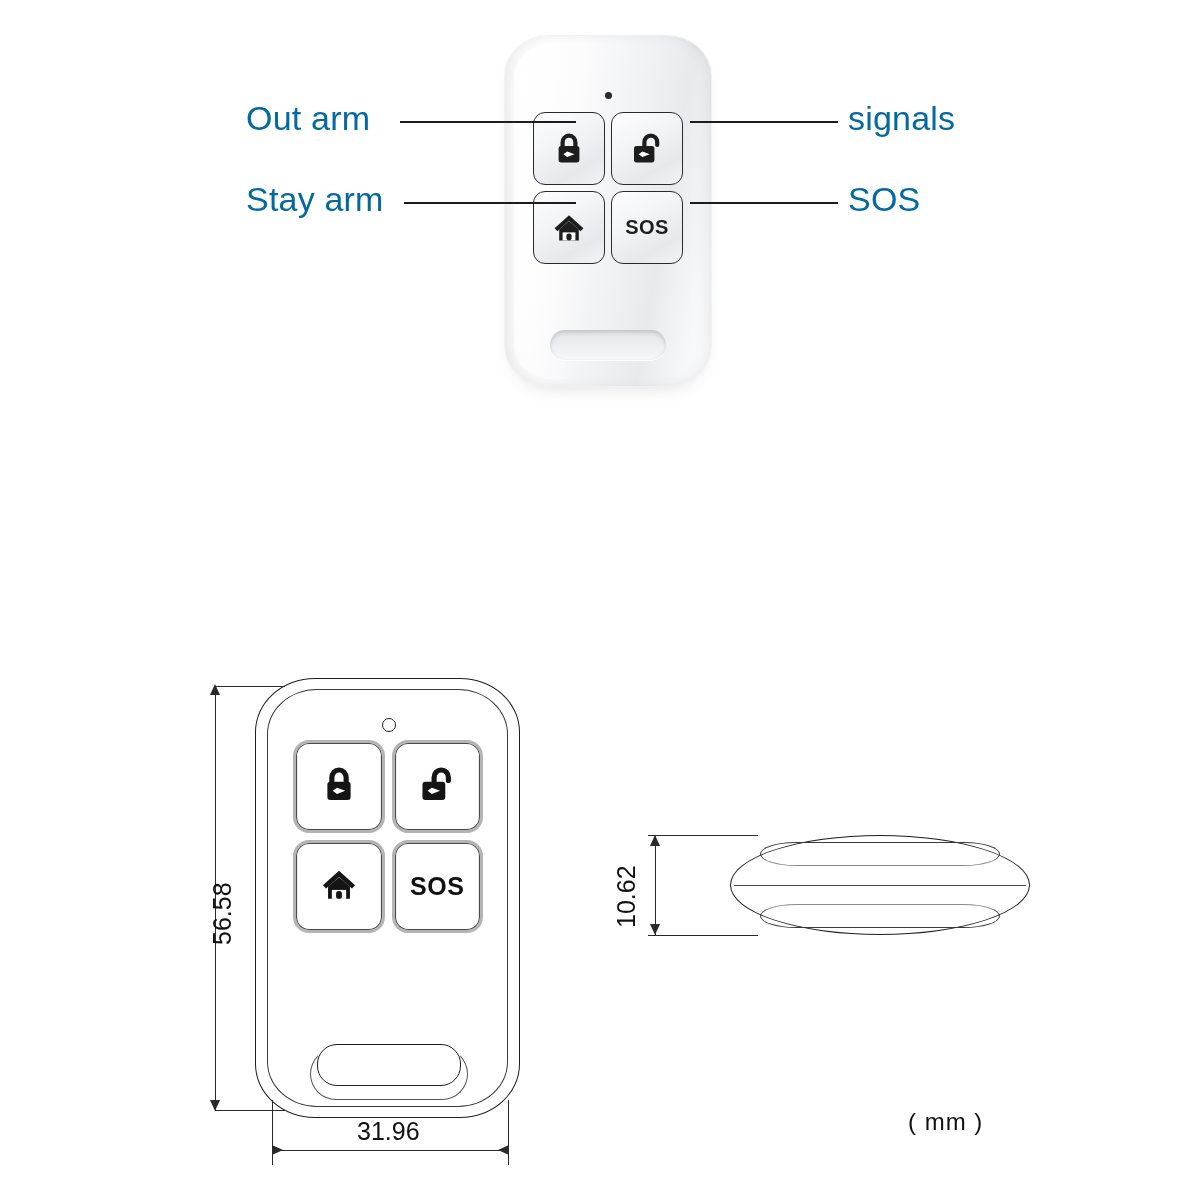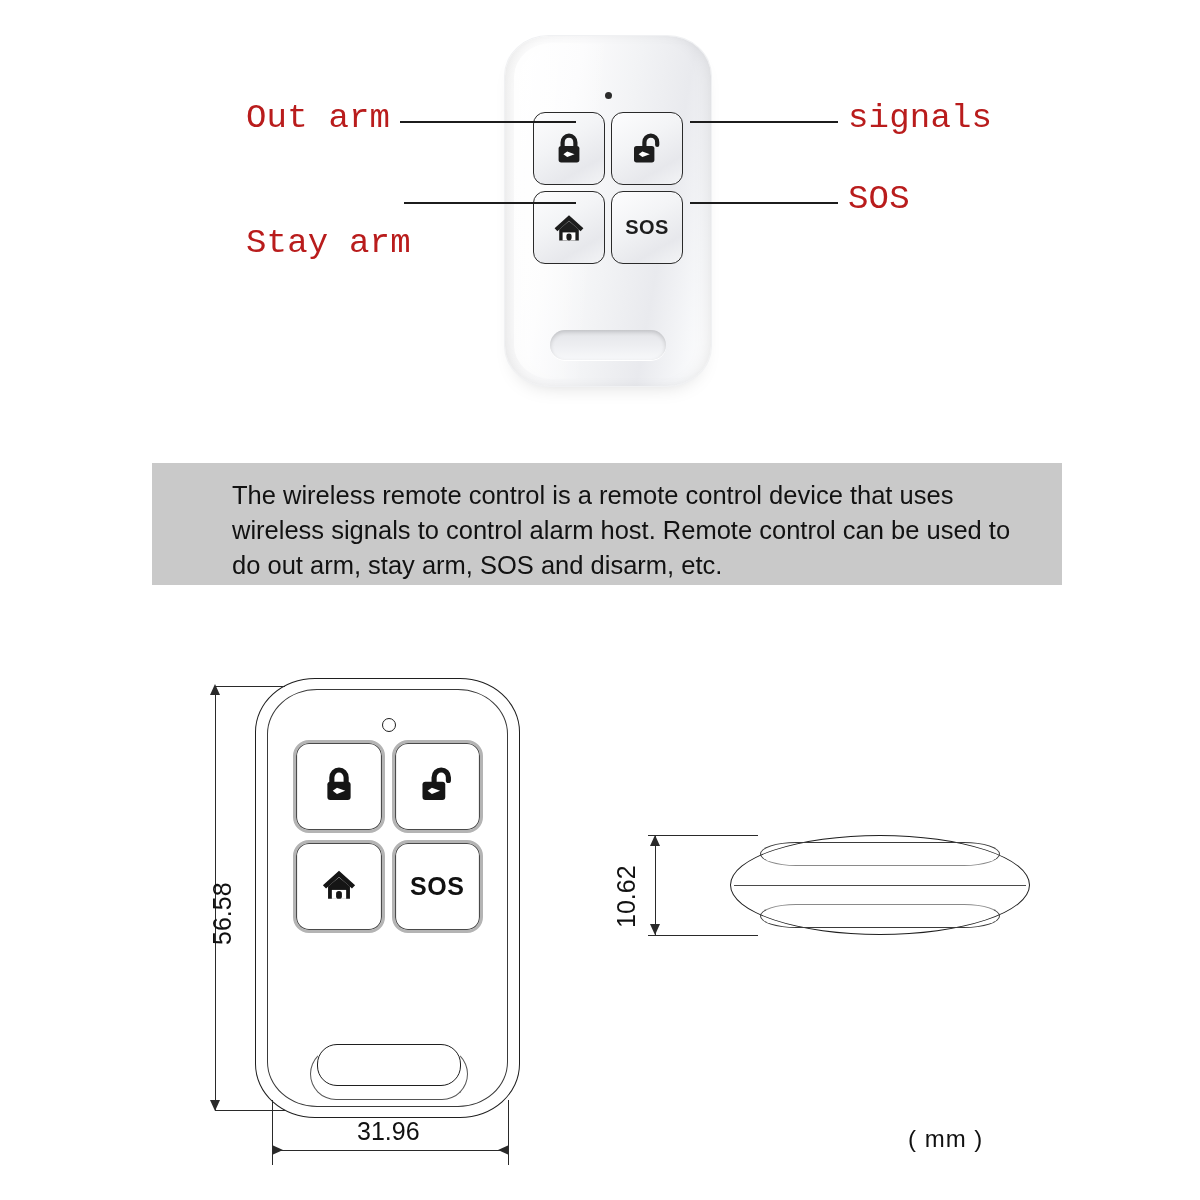--- a/index.html
+++ b/index.html
@@ -54,22 +54,22 @@
     background:linear-gradient(150deg,#fdfdfe 0%,#f3f4f6 40%,#e7e8ec 75%,#f3f4f6 100%);
     display:flex;align-items:center;justify-content:center;
     position:relative;
   }
   .pbtn .sos-txt{font-size:20px;font-weight:600;letter-spacing:.5px;color:#1d1d1d;
     font-family:"Liberation Sans",sans-serif;}
   .pbtn svg{display:block;}
 
   
   .callout{
-    position:absolute;font-size:34px;color:#b91c1c;white-space:nowrap;
-    font-family:Liberation Mono, monospace;letter-spacing:.2px;
+    position:absolute;font-size:34px;color:#0369a1;white-space:nowrap;
+    font-family:Liberation Sans, sans-serif;letter-spacing:.2px;
   }
   .leader{position:absolute;height:2px;background:#1c1c1c;}
 
   
   #desc-box{
     position:absolute;left:152px;top:463px;width:910px;height:122px;
     background:#c9c9c9;
   }
   #desc-box p{
     margin:0;position:absolute;left:80px;top:15px;width:790px;
@@ -198,33 +198,30 @@
         </div>
 
       </div>
 
       <div class="keyslot"></div>
     </div>
 
     <div class="callout" style="left:246px;top:99px;">Out arm</div>
     <div class="leader" style="left:400px;top:121px;width:176px;"></div>
 
-    <div class="callout" style="left:246px;top:180px;margin-top:44px;">Stay arm</div>
+    <div class="callout" style="left:246px;top:180px;">Stay arm</div>
     <div class="leader" style="left:404px;top:202px;width:172px;"></div>
 
     <div class="leader" style="left:690px;top:121px;width:148px;"></div>
     <div class="callout" style="left:848px;top:99px;">signals</div>
 
     <div class="leader" style="left:690px;top:202px;width:148px;"></div>
     <div class="callout" style="left:848px;top:180px;">SOS</div>
   </div>
 
-  <div id="desc-box">
-    <p>The wireless remote control is a remote control device that uses wireless signals to control alarm host. Remote control can be used to do out arm, stay arm, SOS and disarm, etc.</p>
-  </div>
 
   <div id="tech-section">
 
     <div class="tv-wrap">
       <div class="tv-outer"></div>
       <div class="tv-inner"></div>
       <div class="tv-led"></div>
 
       <div class="tv-grid">
         <div class="tv-btn">
@@ -288,16 +285,16 @@
       <div class="sv-lip-bot"></div>
     </div>
 
     <div class="dline h" style="left:648px;top:235px;width:110px;"></div>
     <div class="dline h" style="left:648px;top:335px;width:110px;"></div>
     <div class="dline v" style="left:655px;top:235px;height:100px;"></div>
     <div class="arrow up" style="left:650px;top:235px;"></div>
     <div class="arrow down" style="left:650px;top:324px;"></div>
     <div class="dim-text vert" style="left:612px;top:328px;">10.62</div>
 
-    <div class="unit-text" style="left:908px;top:525px;">( mm )</div>
+    <div class="unit-text" style="left:908px;top:508px;">( mm )</div>
 
   </div>
 </div>
 
 </body></html>

